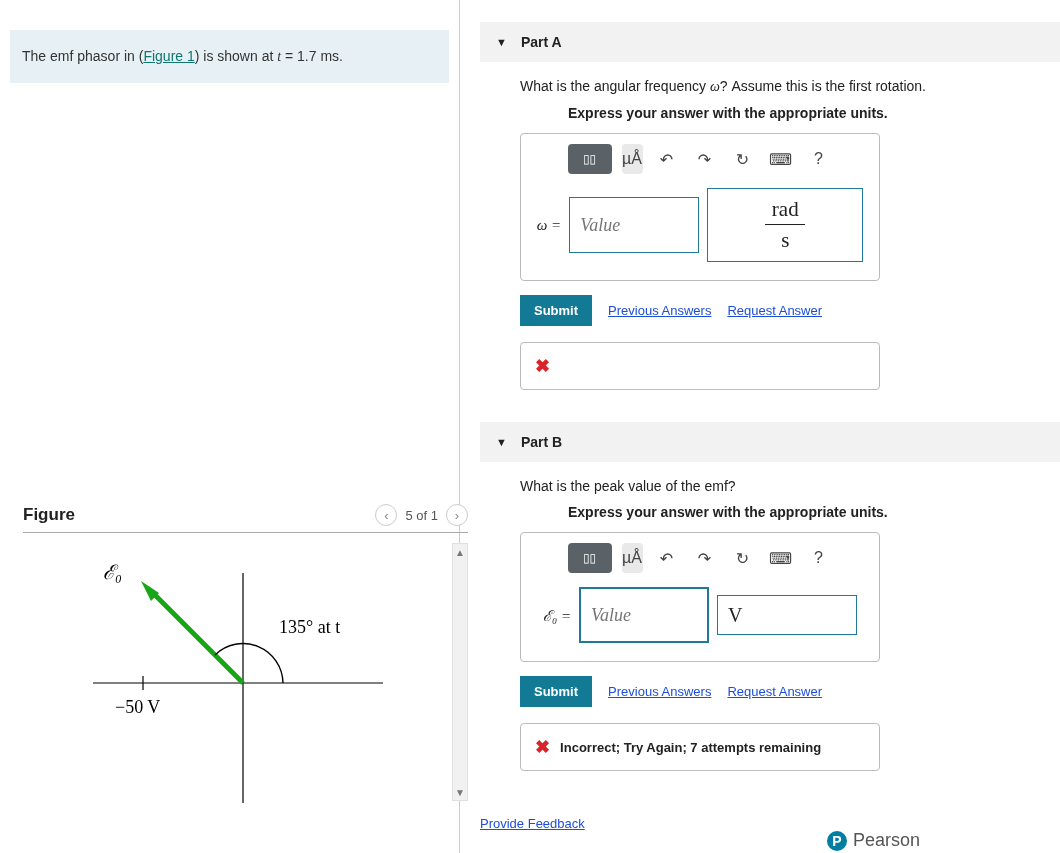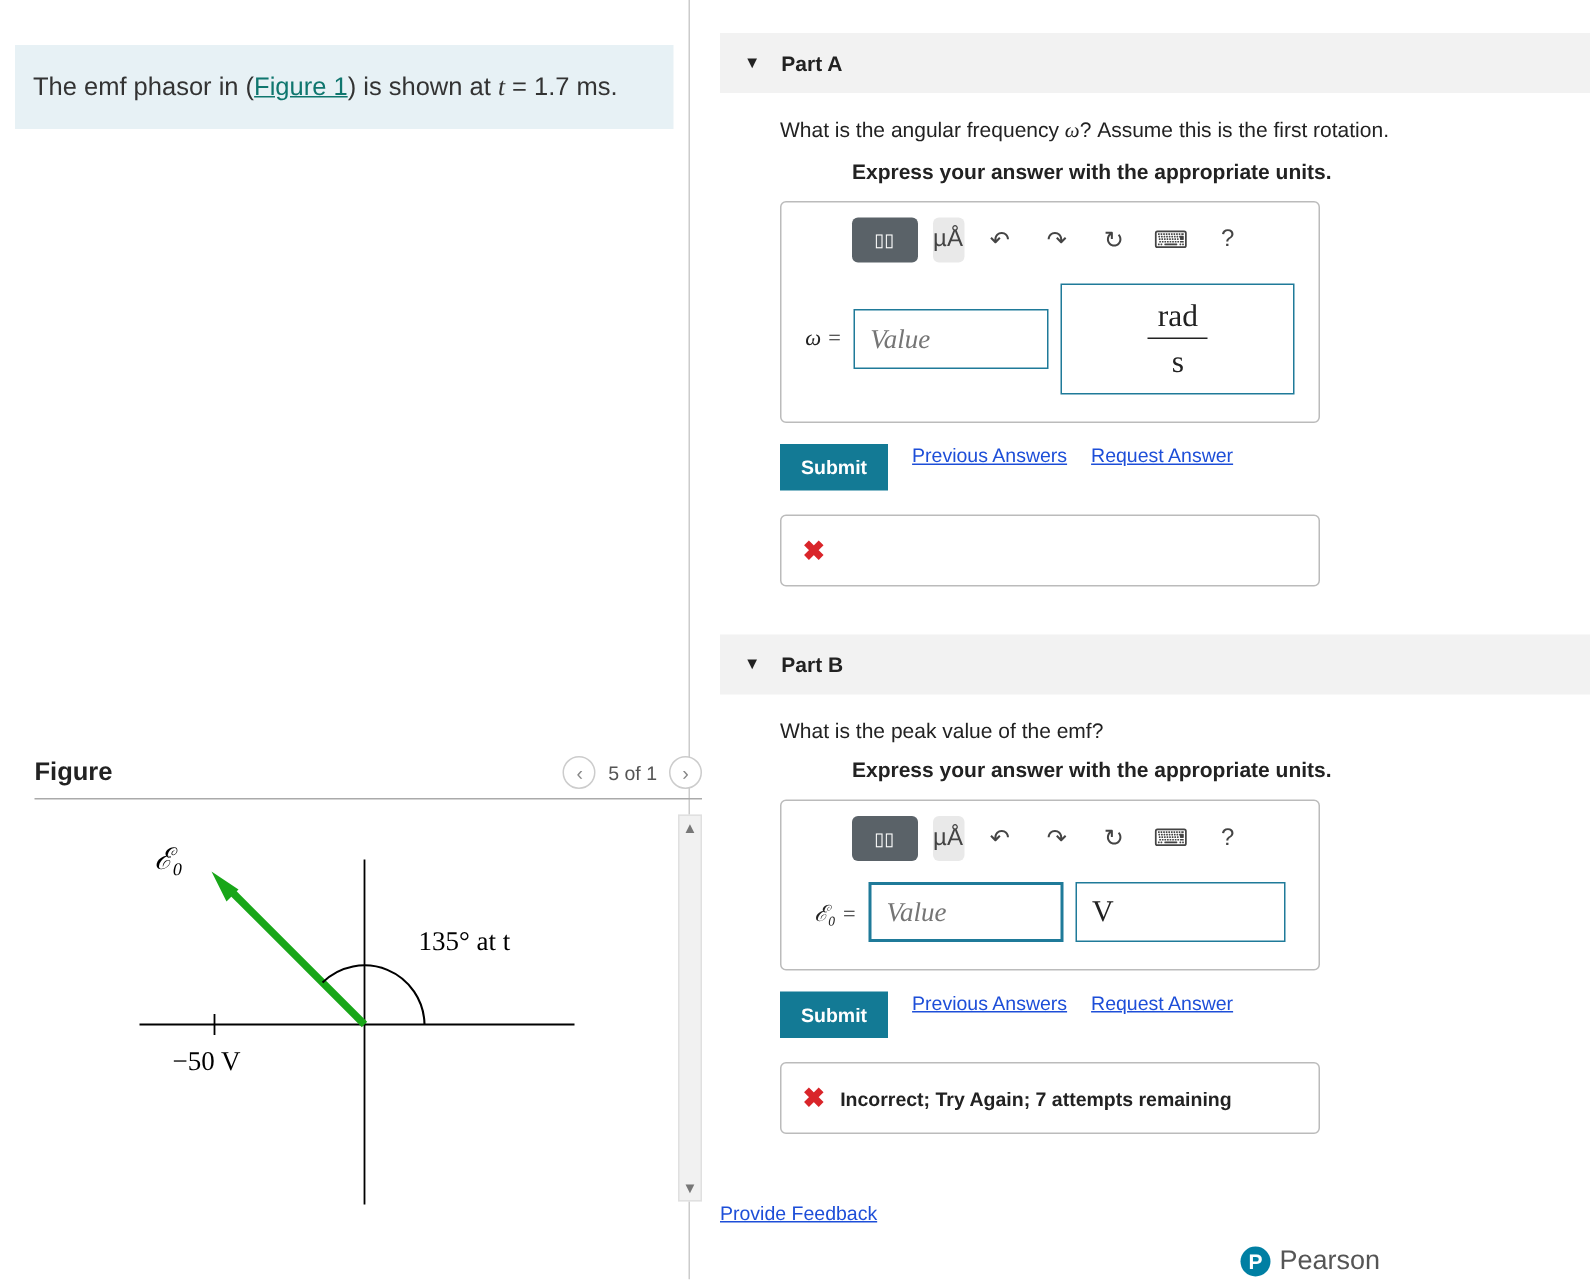--- a/index.html
+++ b/index.html
@@ -22,21 +22,21 @@
   }
   .right-pane {
     flex: 1;
     padding: 0 0 0 20px;
     position: relative;
   }
   .prompt-box {
     background: #e7f1f5;
     padding: 18px 12px;
     margin-top: 30px;
-    font-size: 17px;
+    font-size: 14px;
     color: #333;
   }
   .prompt-box .fig-link { color: #0f766e; text-decoration: underline; }
   .prompt-box .mathit { font-style: italic; font-family: 'Times New Roman', serif; }
   .figure-section { position: absolute; bottom: 30px; left: 23px; width: 445px; }
   .figure-head {
     display: flex; align-items: center; justify-content: space-between;
     border-bottom: 1px solid #aaa; padding-bottom: 6px;
   }
   .figure-head h3 { font-size: 17px; font-weight: bold; }
@@ -76,36 +76,36 @@
     display:inline-flex; align-items:center; justify-content:center;
     width:21px; height:30px; border-radius:4px;
     font-size:16px; color:#444; cursor:pointer;
   }
   .tool-btn.dark { background:#5a6268; color:#fff; font-size:12px; width:44px; }
   .tool-btn.light { background:#e9e9e9; }
   .tool-btn.plain { background:transparent; width:28px; }
   .input-row { display:flex; align-items:center; gap:8px; justify-content:center; }
   .eq-label { font-style: italic; font-family:'Times New Roman', serif; font-size:15px; }
   .value-input {
-    border:1px solid #1f7a99; height:40px; width:130px; padding:0 10px;
+    border:1px solid #1f7a99; height:56px; width:130px; padding:0 10px;
     font-style: italic; font-family:'Times New Roman', serif; font-size:18px; color:#999;
     outline:none;
   }
   .units-box {
     border:1px solid #1f7a99; height:74px; width:156px;
     display:flex; flex-direction:column; align-items:center; justify-content:center;
     font-family:'Times New Roman', serif; font-size:21px;
   }
   .units-box .num { padding-bottom:2px; }
   .units-box .den { border-top:1px solid #222; padding-top:3px; width:40px; text-align:center; }
   .units-box-single {
     border:1px solid #1f7a99; height:40px; width:140px; padding:0 10px;
     font-family:'Times New Roman', serif; font-size:20px; display:flex; align-items:center;
   }
-  .submit-row { margin-top:14px; display:flex; align-items:flex-start; gap:16px; }
+  .submit-row { margin-top:14px; display:flex; align-items:center; gap:16px; }
   .submit-btn {
     background:#137a95; color:#fff; border:none; padding:8px 14px;
     font-size:13px; font-weight:bold; cursor:pointer;
   }
   .link { color:#1d4ed8; text-decoration:underline; font-size:13px; cursor:pointer; }
   .feedback-box {
     border:1px solid #bbb; border-radius:4px; width:360px;
     margin-top:16px; padding:12px 14px; display:flex; align-items:center; gap:10px;
   }
   .feedback-box .x { color:#d9252a; font-size:18px; font-weight:bold; }

